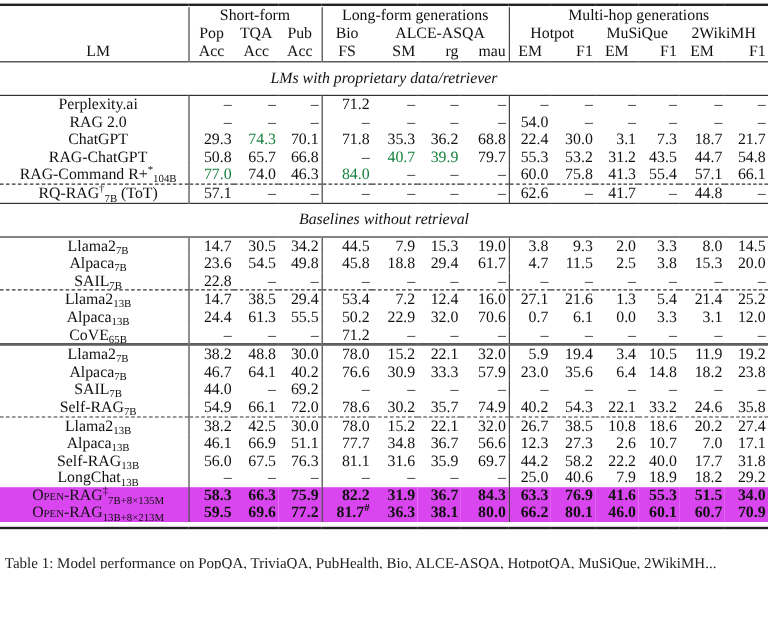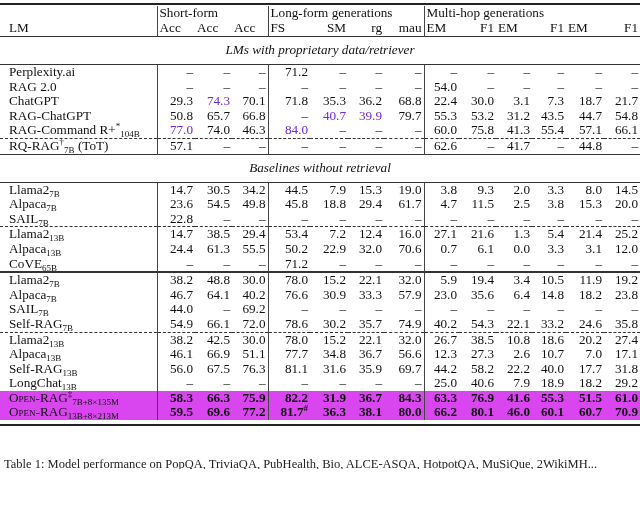--- a/index.html
+++ b/index.html
@@ -1,36 +1,36 @@
 <!DOCTYPE html>
 <html><head>
 <meta charset="utf-8">
 <style>
   html, body { margin: 0; padding: 0; background: #ffffff; }
   body { width: 640px; height: 531px; overflow: hidden; font-family: "Liberation Serif", "DejaVu Serif", serif; color: #111; }
   .wrap { position: relative; width: 640px; padding-top: 3px; }
   table { border-collapse: collapse; width: 640px; font-size: 13.2px; line-height: 14.6px; table-layout: fixed; }
   td, th { padding: 0 2px; white-space: nowrap; font-weight: normal; }
   .num { text-align: right; }
-  .ctr { text-align: left; }
-  .lm { text-align: left; padding-left: 9px; }
+  .ctr { text-align: center; }
+  .lm { text-align: center; padding-left: 9px; }
   .vl { border-left: 1px solid #444; }
   .toprule td { border-top: 2px solid #222; height: 1px; padding: 0; }
   .midrule td { border-top: 1px solid #333; height: 0; padding: 0; }
   .dashrule td { border-top: 1px dashed #333; height: 0; padding: 0; }
   .section td { text-align: center; font-style: italic; height: 27px; }
   .hdr td { height: 15px; }
-  .gray { color: #6d28d9; margin-top: 15px; }
+  .gray { color: #15803d; margin-top: 15px; }
   .bold { font-weight: bold; }
   .shade td { background: #d946ef; }
   sub { font-size: 9px; vertical-align: -3px; line-height: 0; }
   sup { font-size: 9px; vertical-align: 5px; line-height: 0; }
   .sc { font-variant: small-caps; }
   .spacer td { height: 4px; padding: 0; }
-  .caption { font-size: 12.5px; margin-top: 30px; padding-left: 4px; color: #222; white-space: nowrap; overflow: hidden; height: 12px; }
+  .caption { font-size: 12.5px; margin-top: 20px; padding-left: 4px; color: #222; white-space: nowrap; overflow: hidden; height: 12px; }
 </style>
 </head>
 <body>
 
 <div class="wrap">
 <table id="tbl">
   <colgroup>
     <col style="width:157px">
     <col style="width:38px">
         <col style="width:37px">
@@ -49,20 +49,31 @@
   <tbody id="tbody">
     <tr class="toprule">
           <td colspan="14"></td>
         </tr>
     <tr class="hdr">
       <td class="lm"></td>
       <td colspan="3" class="ctr vl">Short-form</td>
       <td colspan="4" class="ctr vl">Long-form generations</td>
       <td colspan="6" class="ctr vl">Multi-hop generations</td>
     </tr>
+    <tr class="hdr">
+      <td class="lm"></td>
+      <td class="ctr vl">Pop</td>
+      <td class="ctr">TQA</td>
+      <td class="ctr">Pub</td>
+      <td class="ctr vl">Bio</td>
+      <td colspan="3" class="ctr">ALCE-ASQA</td>
+      <td colspan="2" class="ctr vl">Hotpot</td>
+      <td colspan="2" class="ctr">MuSiQue</td>
+      <td colspan="2" class="ctr">2WikiMH</td>
+    </tr>
     <tr class="hdr" id="metricrow">
       <td class="lm">LM</td>
     <td class="ctr vl">Acc</td>
           <td class="ctr">Acc</td>
           <td class="ctr">Acc</td>
           <td class="ctr vl">FS</td>
           <td class="num">SM</td>
           <td class="num">rg</td>
           <td class="num">mau</td>
           <td class="ctr vl">EM</td>
@@ -432,21 +443,21 @@
           <td class="num bold"><span>75.9</span></td>
           <td class="num vl bold"><span>82.2</span></td>
           <td class="num bold"><span>31.9</span></td>
           <td class="num bold"><span>36.7</span></td>
           <td class="num bold"><span>84.3</span></td>
           <td class="num vl bold"><span>63.3</span></td>
           <td class="num bold"><span>76.9</span></td>
           <td class="num bold"><span>41.6</span></td>
           <td class="num bold"><span>55.3</span></td>
           <td class="num bold"><span>51.5</span></td>
-          <td class="num bold"><span>61.0</span></td>
+          <td class="num bold"><span>34.0</span></td>
         </tr>
         <tr class="shade">
           <td class="lm"><span class="sc">Open-RAG</span><sub>13B+8×213M</sub></td>
           <td class="num vl bold"><span>59.5</span></td>
           <td class="num bold"><span>69.6</span></td>
           <td class="num bold"><span>77.2</span></td>
           <td class="num vl bold"><span>81.7</span><sup>#</sup></td>
           <td class="num bold"><span>36.3</span></td>
           <td class="num bold"><span>38.1</span></td>
           <td class="num bold"><span>80.0</span></td>

